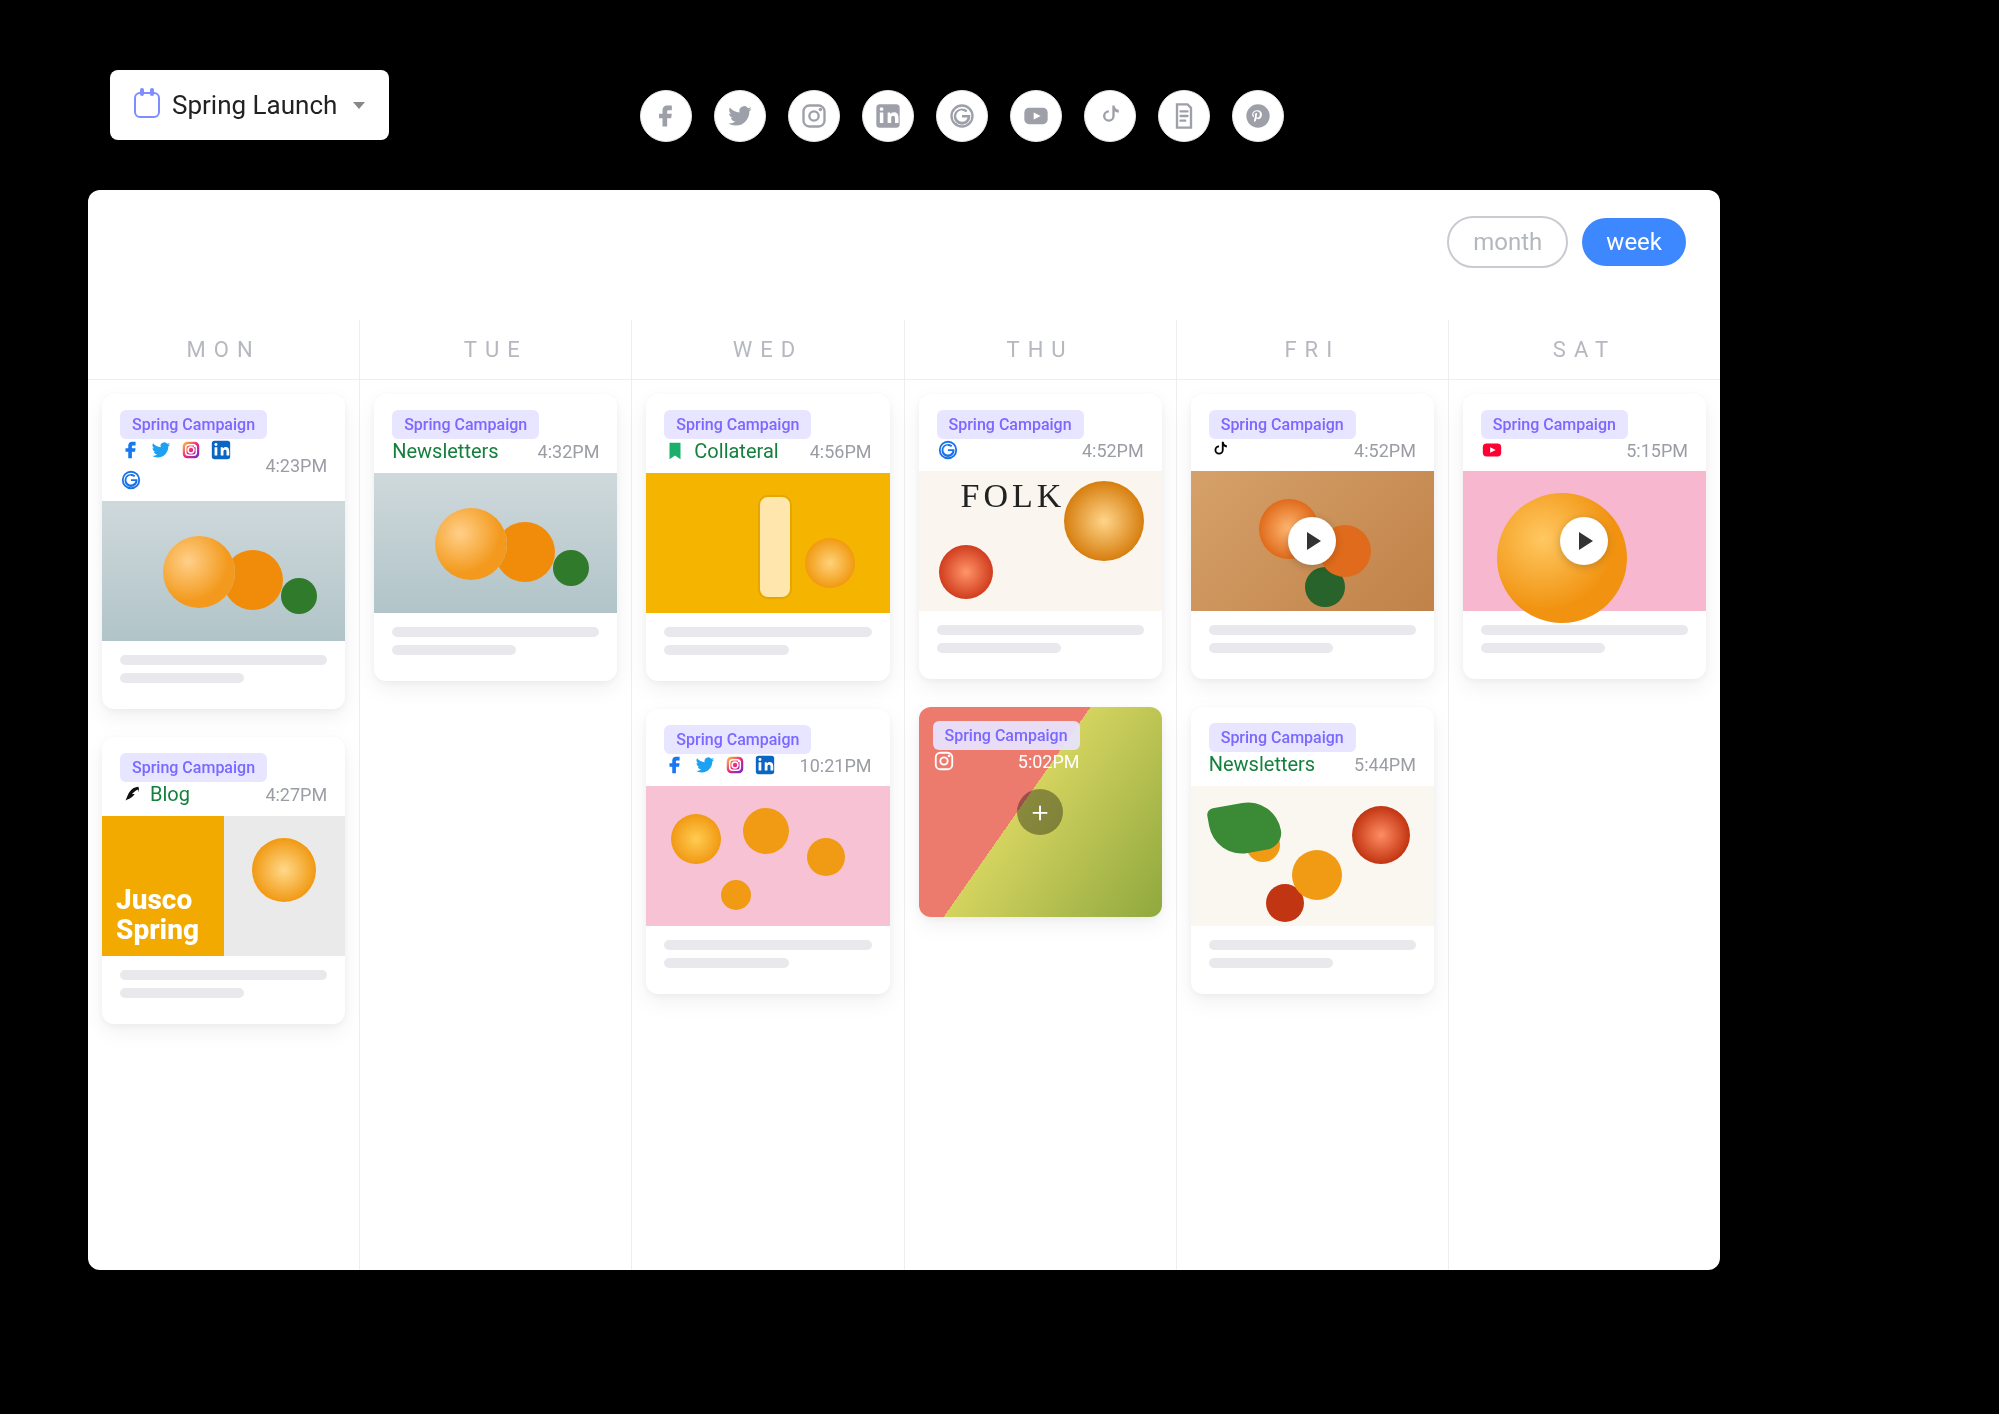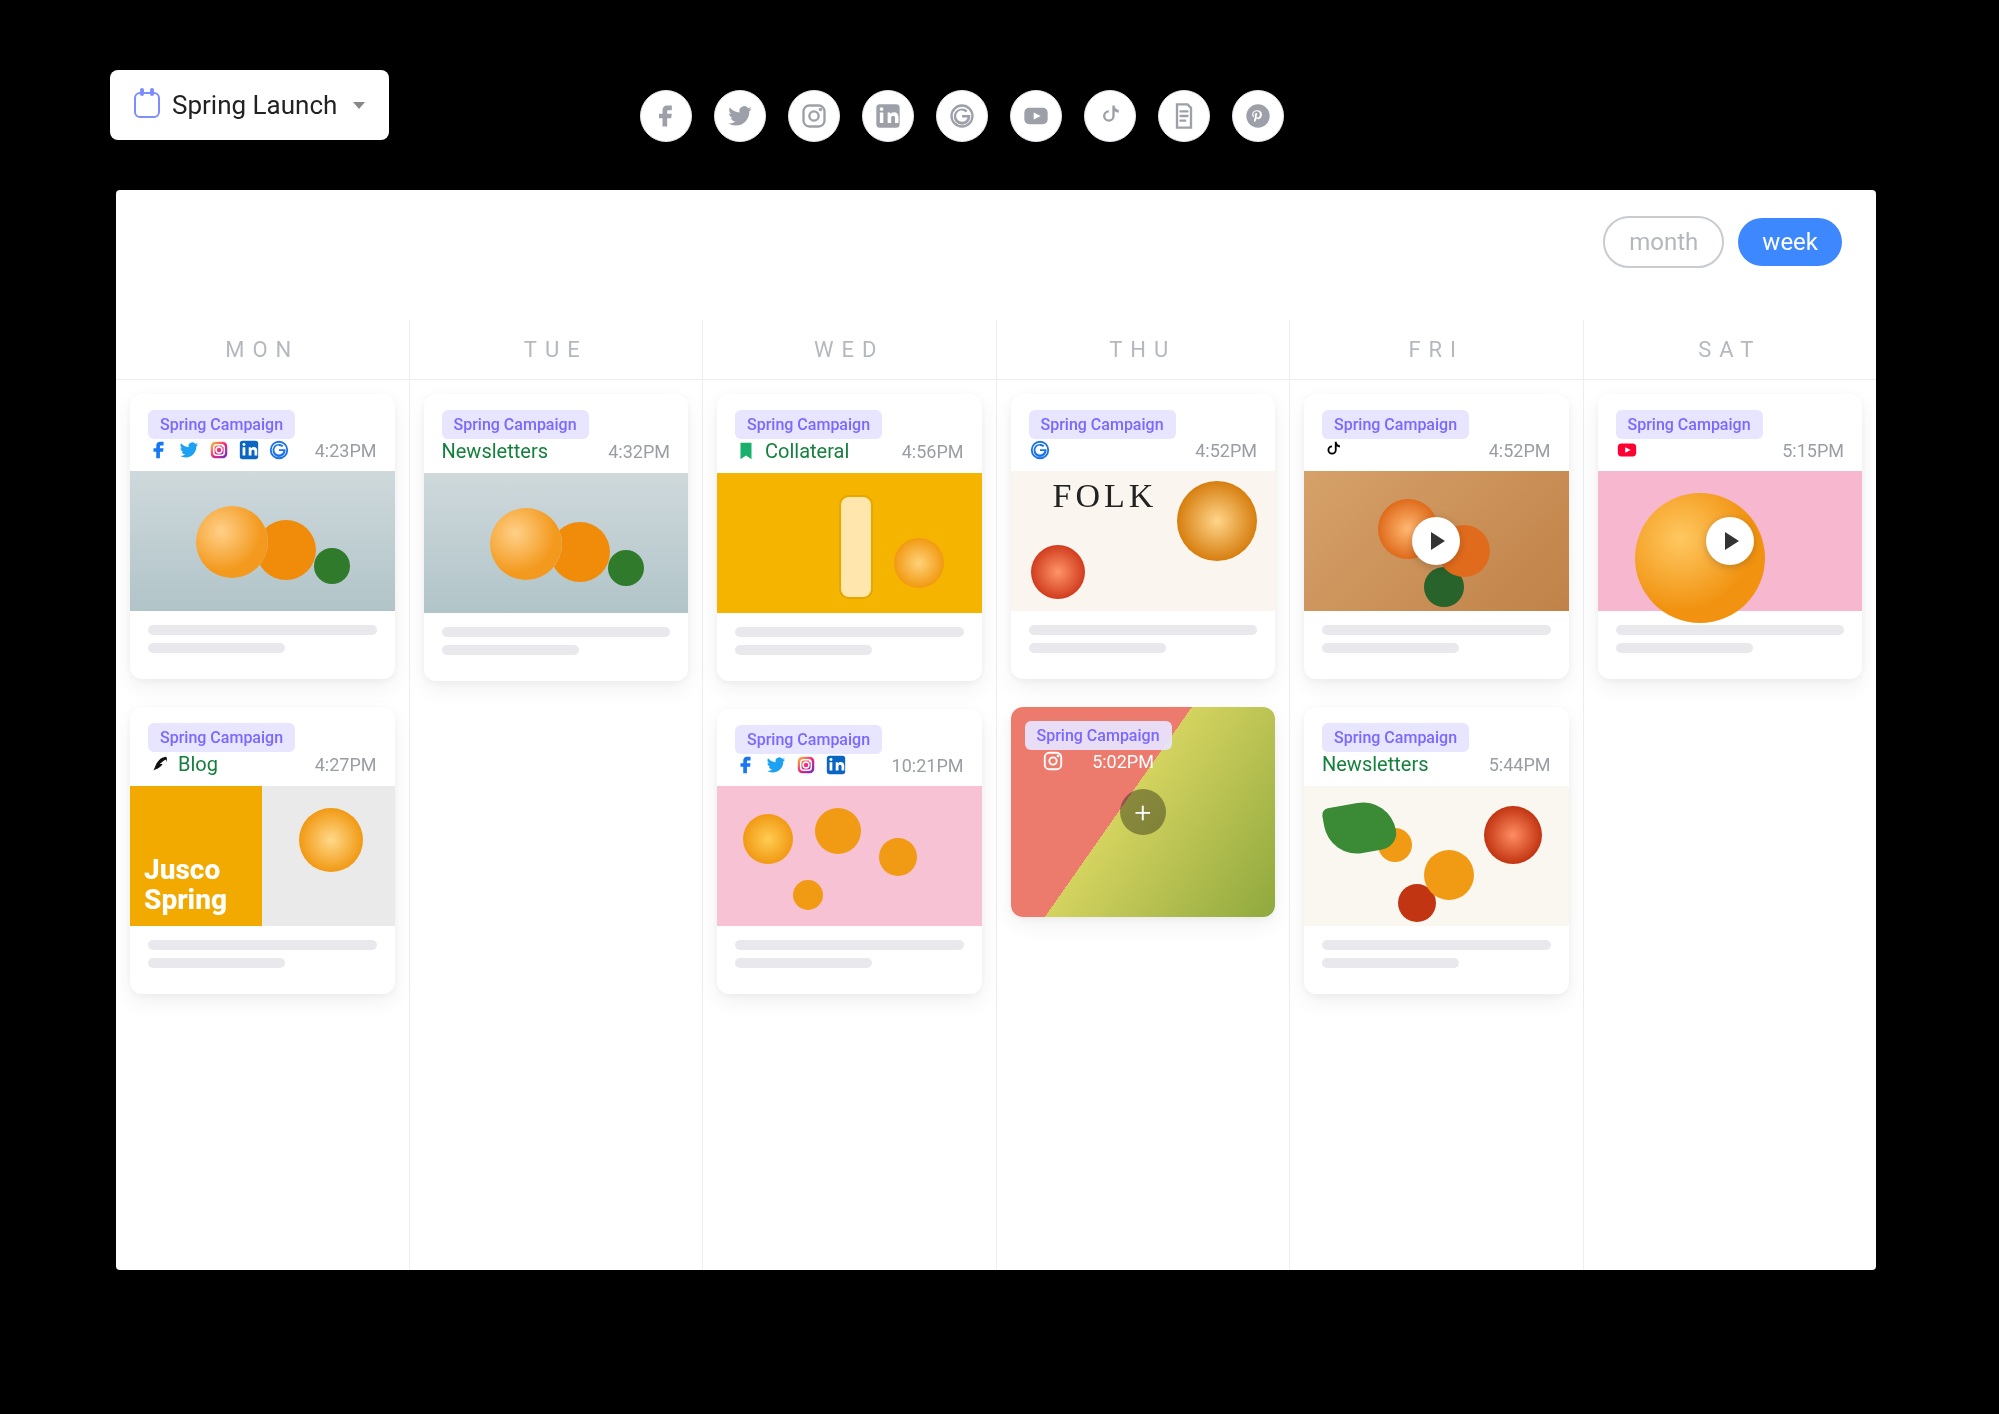--- a/index.html
+++ b/index.html
@@ -10,21 +10,21 @@
   .campaign-pill { position:absolute; left:70px; top:30px; background:#fff; border-radius:8px; box-shadow:0 12px 30px rgba(0,0,0,.10), 0 2px 6px rgba(0,0,0,.06); padding:20px 24px; display:flex; align-items:center; gap:12px; font-size:26px; color:#222; }
   .campaign-pill .cal { width:26px; height:26px; border:2px solid #7e8dff; border-radius:6px; position:relative; }
   .campaign-pill .cal:before, .campaign-pill .cal:after { content:""; position:absolute; top:-6px; width:4px; height:8px; background:#7e8dff; border-radius:2px; }
   .campaign-pill .cal:before{ left:4px; } .campaign-pill .cal:after{ right:4px; }
   .campaign-pill .chev { width:0; height:0; border-left:6px solid transparent; border-right:6px solid transparent; border-top:7px solid #888; margin-left:4px;}
 
   .channel-bar { position:absolute; left:600px; top:50px; display:flex; gap:22px; }
   .chip { width:52px; height:52px; border-radius:50%; background:#fff; border:1px solid #e3e4e8; display:flex; align-items:center; justify-content:center; color:#9da0a8; }
   .chip svg{ width:28px; height:28px; fill:currentColor; }
 
-  .board { position:absolute; left:76px; top:150px; width:1760px; height:1080px; background:#fff; border-radius:4px; box-shadow: 0 28px 60px rgba(0,0,0,.18), 0 10px 20px rgba(0,0,0,.10); overflow:hidden; }
+  .board { position:absolute; left:48px; top:150px; width:1632px; height:1080px; background:#fff; border-radius:12px; box-shadow: 0 28px 60px rgba(0,0,0,.18), 0 10px 20px rgba(0,0,0,.10); overflow:hidden; }
 
   .view-toggle { position:absolute; right:34px; top:26px; display:flex; gap:14px; align-items:center; }
   .pill { padding:10px 24px; border-radius:28px; font-size:24px; }
   .pill-outline { border:2px solid #c8cbd0; color:#b4b7bd; background:#fff; }
   .pill-fill { background:#3d87ff; color:#fff; }
 
   .day-row { position:absolute; left:0; right:0; top:130px; height:60px; border-bottom:1px solid #eceef2; display:flex; }
   .day-col { flex:1; display:flex; align-items:center; justify-content:center; color:#b5b8bf; font-size:22px; letter-spacing:8px; font-weight:400; text-transform:uppercase; border-right:1px solid #eceef2; }
   .day-col:last-child{ border-right:none; }
 
@@ -70,21 +70,21 @@
   .t-board{background:#faf7f1;}
   .t-board:before{content:"";position:absolute;right:10%;top:14%;width:58px;height:58px;border-radius:50%;background:radial-gradient(circle,#ff8d63,#c23512 70%);box-shadow:-64px 40px 0 -4px #f19a14, -118px 10px 0 -12px #f19a14, -96px 68px 0 -10px #c23512;}
   .t-board:after{content:"";position:absolute;left:8%;top:12%;width:70px;height:50px;background:#3a8a36;border-radius:8px 40px 20px 40px;transform:rotate(-10deg);}
   .t-split{background:linear-gradient(90deg,#f2a900 0 50%, #eaeaea 50% 100%);}
   .t-split .jtext{position:absolute;left:14px;bottom:12px;color:#fff;font-weight:800;font-size:28px;line-height:1.05;}
   .t-split:before{content:"";position:absolute;right:12%;top:16%;width:64px;height:64px;border-radius:50%;background:radial-gradient(circle,#ffd98a,#f19a14 70%);}
 
   
   .card-overlay .card-pad{position:absolute;left:0;top:0;padding:14px;z-index:2;}
   .card-overlay .tag{background:rgba(231,229,255,.92);}
-  .card-overlay .meta-row{justify-content:center;gap:28px;}
+  .card-overlay .meta-row{justify-content:space-between;gap:28px;}
   .card-overlay .thumb{height:210px;}
   .card-overlay{position:relative;}
   .ic-white svg{fill:#fff;} .time-white{color:#fff;}
 
   
   .fb{fill:#1877F2;} .tw{fill:#1DA1F2;} .li{fill:#0A66C2;} .gg{fill:#1a73e8;} .tk{fill:#000;} .yt{fill:#ff0033;} .col-bd{fill:#18b06b;}
 </style>
 </head>
 <body>
 

